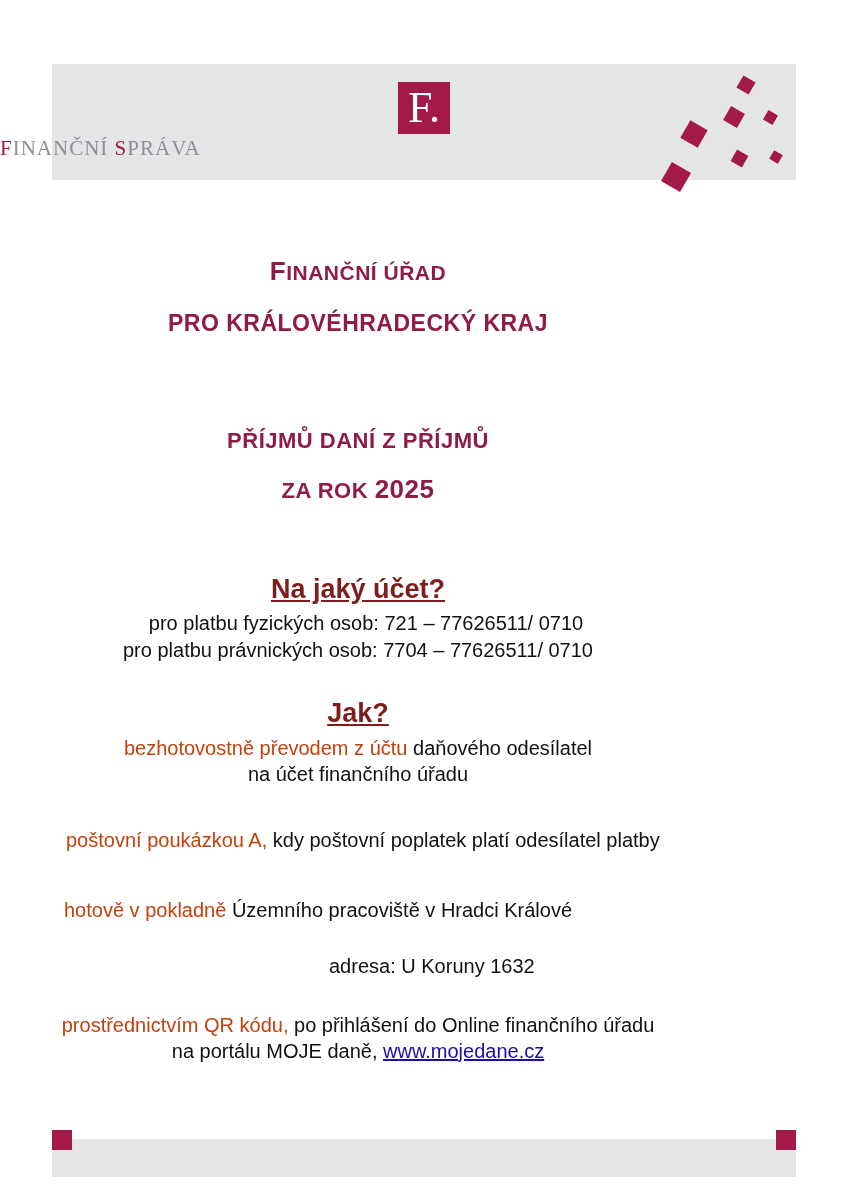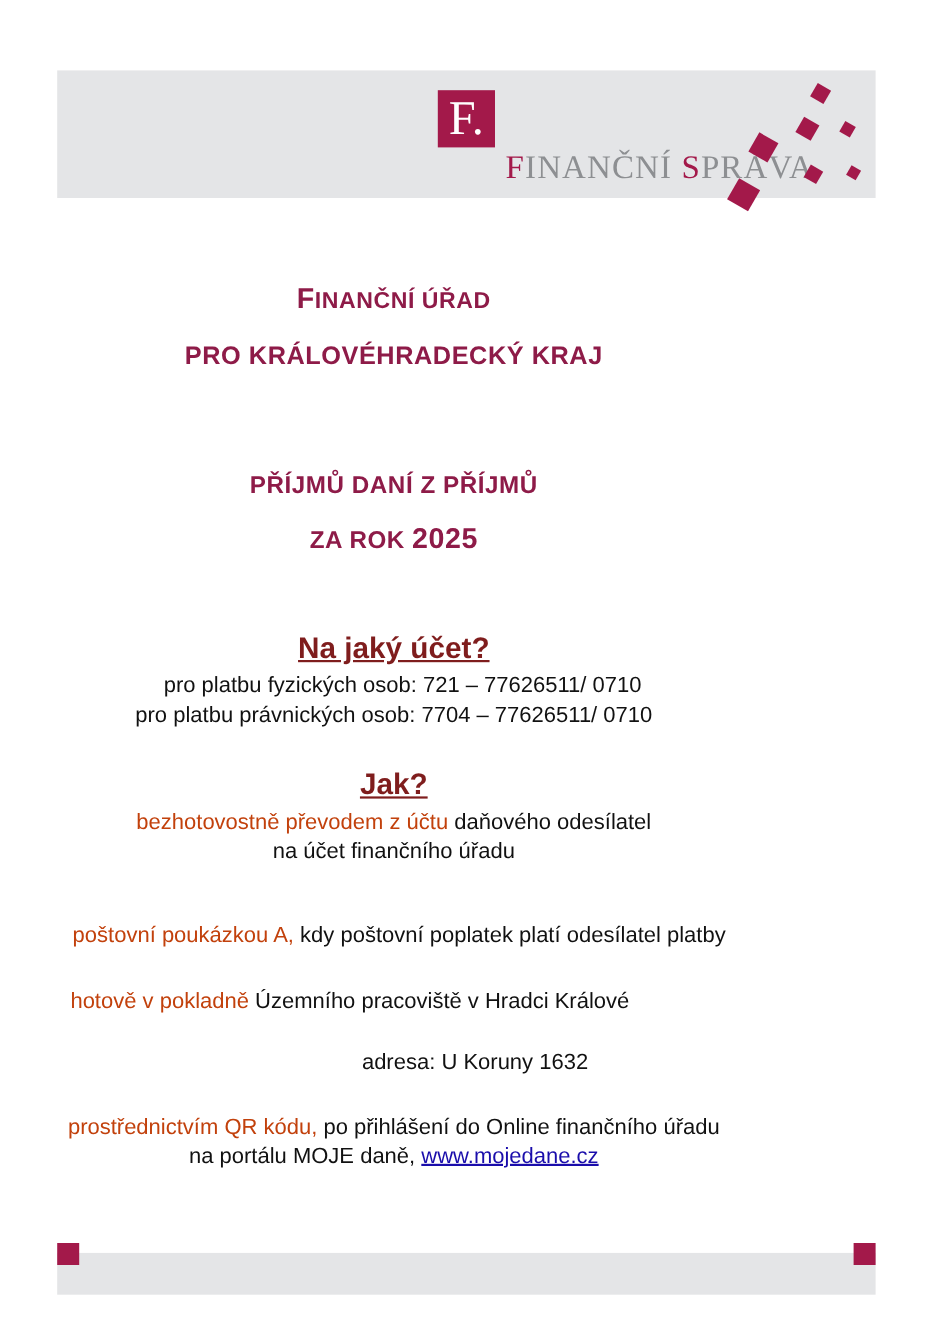--- a/index.html
+++ b/index.html
@@ -11,22 +11,22 @@
     position: absolute; left: 52px; top: 64px; width: 744px; height: 116px;
     background: #e4e5e7;
   }
   .logo-box {
     position: absolute; left: 398px; top: 82px; width: 52px; height: 52px;
     background: #a3194a; color: #ffffff;
     font-family: "Liberation Serif", serif; font-size: 44px; line-height: 52px;
     text-align: center;
   }
   .logo-text {
-    position: absolute; left: 0; width: 740px; top: 136px; text-align: right;
-    font-family: "Liberation Serif", serif; font-size: 30px; letter-spacing: 1px;
+    position: absolute; left: 0; width: 740px; top: 136px; text-align: left;
+    font-family: "Liberation Serif", serif; font-size: 21px; letter-spacing: 1px;
     color: #8d8f92;
   }
   .logo-text .initial { color: #a3194a; }
   .diamond {
     position: absolute; background: #a3194a; transform: rotate(30deg);
   }
   .center-block { position: absolute; left: 0; width: 716px; text-align: center; }
   .title {
     font-weight: bold; color: #8e1b48; font-size: 21px; letter-spacing: 0.5px;
   }
@@ -77,21 +77,21 @@
 <div class="center-block subhead" style="top:574px;">Na jaký účet?</div>
 <div class="center-block body-line" style="top:610px;left:8px;">pro platbu fyzických osob: 721 – 77626511/ 0710</div>
 <div class="center-block body-line" style="top:637px;">pro platbu právnických osob: 7704 – 77626511/ 0710</div>
 
 <div class="center-block subhead" style="top:698px;">Jak?</div>
 <div class="center-block body-line" style="top:735px;">
   <span class="accent">bezhotovostně převodem z účtu</span><span> daňového odesílatel</span>
 </div>
 <div class="center-block body-line" style="top:761px;">na účet finančního úřadu</div>
 
-<div class="left-line" style="left:66px;top:829px;margin-top:10px;">
+<div class="left-line" style="left:66px;top:829px;">
   <span class="accent">poštovní poukázkou A,</span><span> kdy poštovní poplatek platí odesílatel platby</span>
 </div>
 
 <div class="left-line" style="left:64px;top:899px;">
   <span class="accent">hotově v pokladně</span><span> Územního pracoviště v Hradci Králové</span>
 </div>
 <div class="left-line" style="left:329px;top:955px;">adresa: U Koruny 1632</div>
 
 <div class="center-block body-line" style="top:1012px;text-align:center;">
   <span class="accent">prostřednictvím QR kódu,</span><span> po přihlášení do Online finančního úřadu</span>

